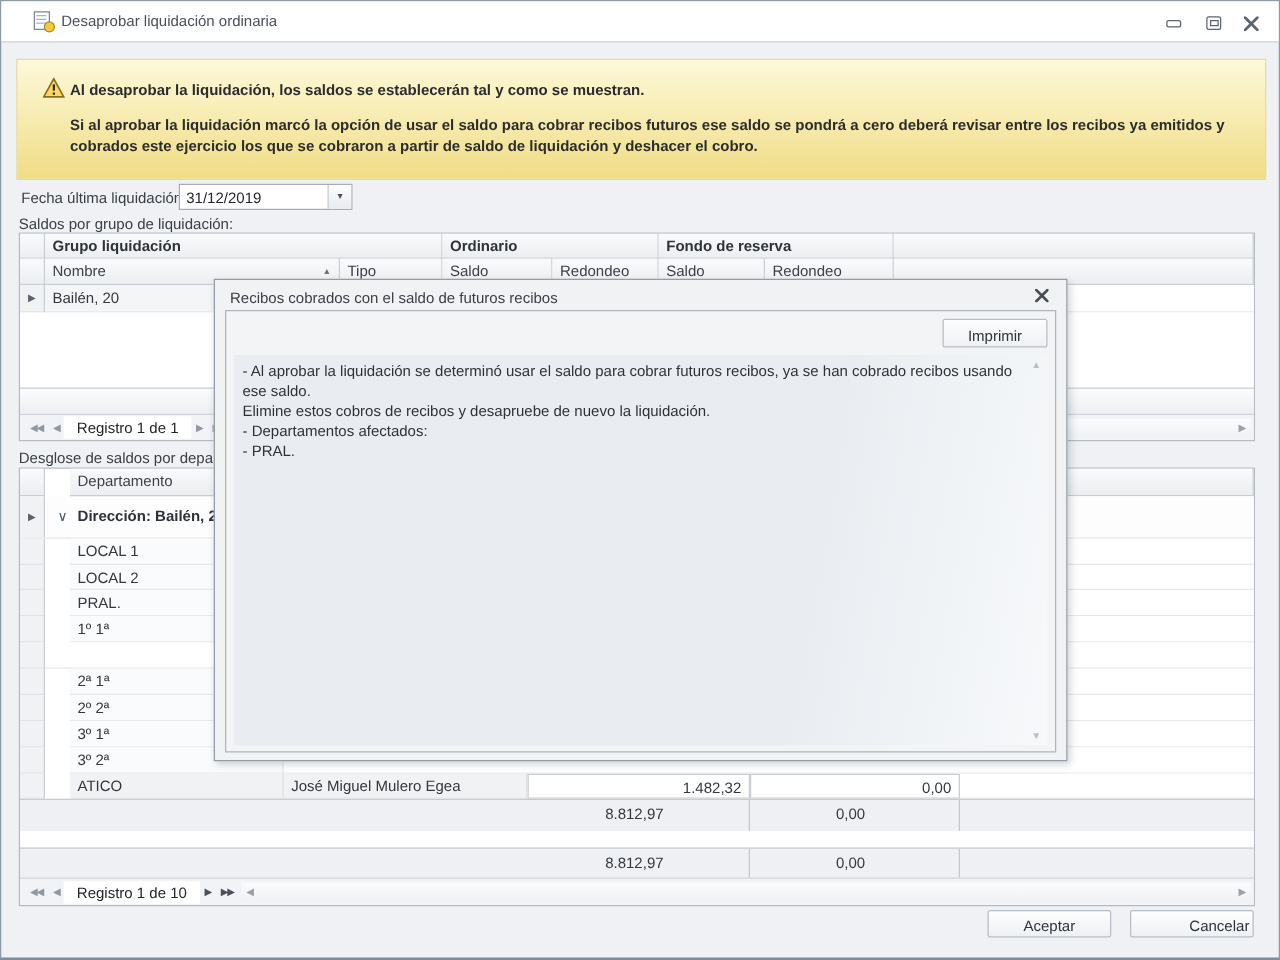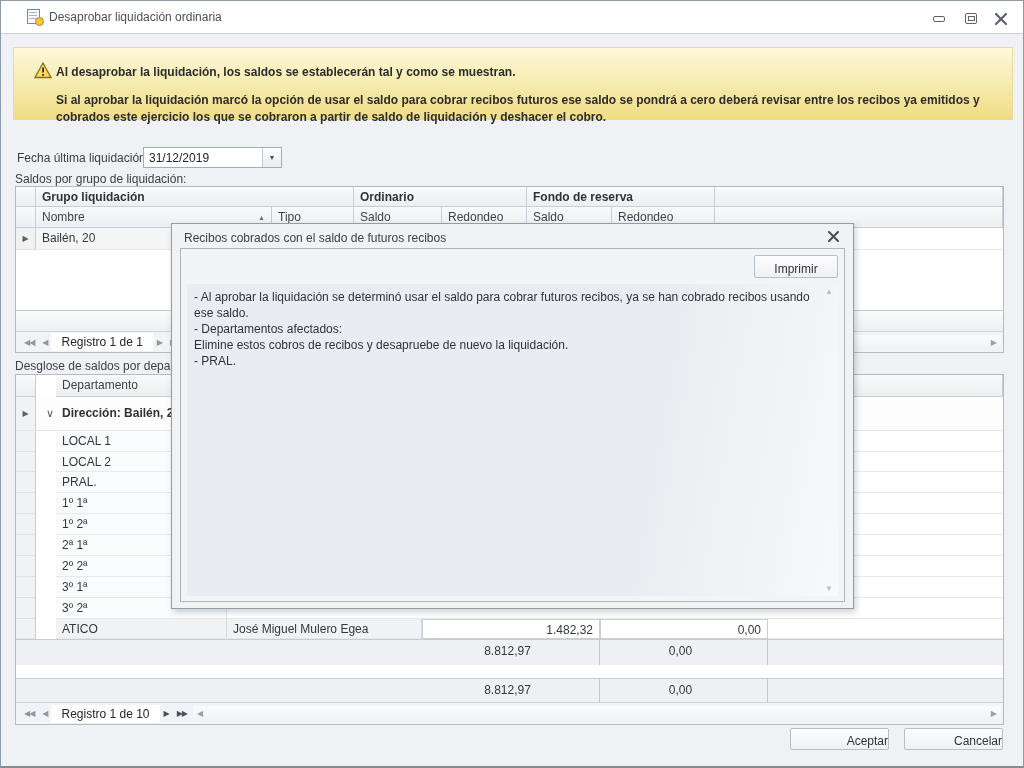--- a/index.html
+++ b/index.html
@@ -19,21 +19,21 @@
              background:#f5c93f; border:1px solid #a98a1e; }
   .title-text { position:absolute; left:48px; top:9px; font-size:12px; color:#4a5058; }
   .win-btn { position:absolute; top:12px; width:16px; height:12px; cursor:pointer; }
   .wb-min  { left:930px; } .wb-max { left:962px; } .wb-close { left:994px; }
   .wb-min i { position:absolute; left:2px; top:3px; width:12px; height:6px; border:1.5px solid #5d646c; border-radius:2px; display:block;}
   .wb-max i { position:absolute; left:2px; top:0px; width:12px; height:11px; border:1.5px solid #5d646c; border-radius:2px; display:block;}
   .wb-max i:after { content:""; position:absolute; left:2px; top:2px; width:5px; height:3px; border:1px solid #5d646c; }
   .xsvg { stroke:#5d646c; stroke-width:2.2; stroke-linecap:round; }
 
   
-  .banner { position:absolute; left:12px; top:46px; width:1000px; height:73px;
+  .banner { position:absolute; left:12px; top:46px; width:1000px; height:97px;
             background:linear-gradient(#fdf9da, #f0dd85); border:1px solid #e9dc9a; }
   .banner-line1 { position:absolute; left:42px; top:17px; font-weight:bold; color:#2c2c2c; }
   .banner-line2 { position:absolute; left:42px; top:44px; width:962px; font-weight:bold; color:#2c2c2c; line-height:17px; }
   .warn-svg { position:absolute; left:20px; top:14px; }
 
   
   .lbl { position:absolute; color:#3b4046; }
   .combo { position:absolute; left:142px; top:146px; width:139px; height:21px; background:#ffffff;
            border:1px solid #a4aeb9; display:flex; }
   .combo-text { flex:1; padding:3px 0 0 5px; color:#23262a; }
@@ -98,21 +98,21 @@
          color:#2f3338; font-size:12px; font-family:"Liberation Sans",sans-serif; text-align:center; cursor:pointer; }
   .print-btn { position:absolute; right:6px; top:6px; width:84px; height:23px; padding-top:4px; }
   .memo { position:absolute; left:6px; top:35px; right:6px; bottom:5px;
           background:linear-gradient(100deg,#e9edf1 70%, #f7f9fb); color:#2f3338; }
   .memo-text { position:absolute; left:7px; top:5px; right:24px; line-height:16px; }
   .memo-scroll { position:absolute; right:1px; top:1px; bottom:1px; width:16px; }
   .ms-up, .ms-dn { position:absolute; left:0; width:16px; text-align:center; font-size:8px; color:#b9c0c7; cursor:pointer; }
   .ms-up { top:2px; } .ms-dn { bottom:2px; }
 
   
-  .foot-btn { position:absolute; top:727px; width:99px; height:22px; padding-top:4px;text-align:right; }
+  .foot-btn { position:absolute; top:727px; width:99px; height:22px; padding-top:4px; }
   .fb-accept { left:789px; } .fb-cancel { left:903px;padding-left:44px; }
 </style>
 </head>
 <body>
 
 <div class="win">
 
   <div class="titlebar">
     <div class="title-icon">
       <i class="ti-doc"></i>
@@ -234,21 +234,20 @@
       <div class="dcell c2-dep" style="background:#fafbfc;">PRAL.</div>
       <div class="dcell" style="flex:1; border-right:none;"></div>
     </div>
     <div class="grow row-h21">
       <div class="indcell c2-ind"></div>
       <div class="dcell c2-dep" style="background:#fafbfc;">1º 1ª</div>
       <div class="dcell" style="flex:1; border-right:none;"></div>
     </div>
     <div class="grow row-h21">
       <div class="indcell c2-ind"></div>
-      <div class="dcell c2-dep" style="background:#fafbfc;">1º 2ª</div>
       <div class="dcell" style="flex:1; border-right:none;"></div>
     </div>
     <div class="grow row-h21">
       <div class="indcell c2-ind"></div>
       <div class="dcell c2-dep" style="background:#fafbfc;">2ª 1ª</div>
       <div class="dcell" style="flex:1; border-right:none;"></div>
     </div>
     <div class="grow row-h21">
       <div class="indcell c2-ind"></div>
       <div class="dcell c2-dep" style="background:#fafbfc;">2º 2ª</div>
@@ -317,22 +316,22 @@
       <svg width="11" height="11">
           <line class="xsvg" style="stroke:#474d55;stroke-width:2;" x1="1" y1="1" x2="10" y2="10"></line>
           <line class="xsvg" style="stroke:#474d55;stroke-width:2;" x1="10" y1="1" x2="1" y2="10"></line>
         </svg>
     </div>
     <div class="modal-panel">
       <button class="btn print-btn">Imprimir</button>
       <div class="memo">
         <div class="memo-text">
           <div>- Al aprobar la liquidación se determinó usar el saldo para cobrar futuros recibos, ya se han cobrado recibos usando ese saldo.</div>
+          <div>Elimine estos cobros de recibos y desapruebe de nuevo la liquidación.</div>
           <div>- Departamentos afectados:</div>
-          <div>Elimine estos cobros de recibos y desapruebe de nuevo la liquidación.</div>
           <div>- PRAL.</div>
         </div>
         <div class="memo-scroll">
           <span class="ms-up">▲</span>
           <span class="ms-dn">▼</span>
         </div>
       </div>
     </div>
   </div>
 

